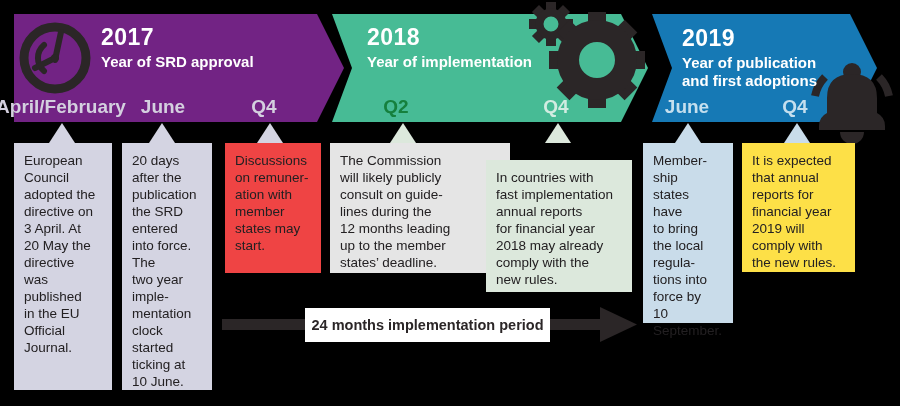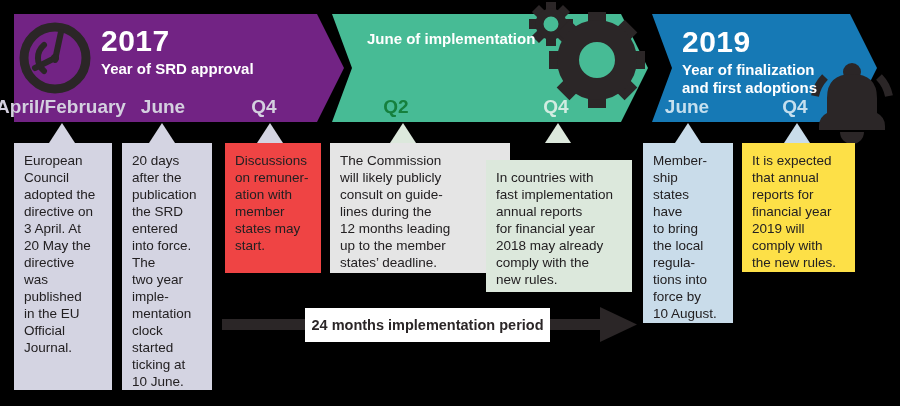--- a/index.html
+++ b/index.html
@@ -2,21 +2,21 @@
 <html><head>
 <meta charset="utf-8">
 <style>
   html,body{margin:0;padding:0;background:#000;}
   .stage{position:relative;width:900px;height:406px;background:#000;overflow:hidden;
          font-family:"Liberation Sans",sans-serif;}
   .art{position:absolute;left:0;top:0;}
   .ink{fill:#2b2627;}
   .ink-stroke{stroke:#2b2627;fill:none;}
   .ytitle{position:absolute;color:#ffffff;}
-  .ytitle .yr{font-size:30px;font-weight:bold;line-height:1;letter-spacing:0.5px;}
+  .ytitle .yr{font-size:23px;font-weight:bold;line-height:1;letter-spacing:0.5px;}
   .ytitle .sub{font-size:15px;font-weight:bold;line-height:1.18;margin-top:4px;white-space:pre-line;}
   .milestone{position:absolute;top:96px;transform:translateX(-50%);
              font-size:19px;font-weight:bold;white-space:nowrap;}
   .box{position:absolute;box-sizing:border-box;padding:9px 10px;
        font-size:13.5px;line-height:17px;color:#232022;white-space:pre-line;}
   .arrow-label{position:absolute;left:305px;top:308px;width:245px;height:34px;
                background:#ffffff;display:flex;align-items:center;justify-content:center;
                font-size:14.5px;font-weight:bold;color:#2b2627;white-space:nowrap;}
 </style>
 </head>
@@ -84,25 +84,26 @@
       <path class="ink-stroke" d="M-27,-27 A38,38 0 0 0 -37,-8" stroke-width="8"></path>
       <path class="ink-stroke" d="M27,-27 A38,38 0 0 1 37,-8" stroke-width="8"></path>
     </g>
   </svg>
 
   <div class="ytitle" style="left:101px;top:26px;">
     <div class="yr">2017</div>
     <div class="sub">Year of SRD approval</div>
   </div>
   <div class="ytitle" style="left:367px;top:26px;">
-    <div class="sub">June of implementation</div>
+    <div class="yr">2018</div>
+    <div class="sub">Year of implementation</div>
   </div>
   <div class="ytitle" style="left:682px;top:27px;">
     <div class="yr">2019</div>
-    <div class="sub">Year of finalization
+    <div class="sub">Year of publication
 and first adoptions</div>
   </div>
 
   <span class="milestone" style="left: 61px; color: rgb(212, 208, 223);">April/February</span>
   <span class="milestone" style="left: 163px; color: rgb(212, 208, 223);">June</span>
   <span class="milestone" style="left: 264px; color: rgb(212, 208, 223);">Q4</span>
   <span class="milestone" style="left: 396px; color: #15803d;">Q2</span>
   <span class="milestone" style="left: 556px; color: rgb(210, 236, 225);">Q4</span>
   <span class="milestone" style="left: 687px; color: rgb(197, 223, 238);">June</span>
   <span class="milestone" style="left: 795px; color: rgb(197, 223, 238);">Q4</span>
@@ -155,21 +156,21 @@
 new rules.</div>
   <div class="box" style="left: 643px; top: 143px; width: 90px; height: 180px; background: rgb(201, 220, 234);">Member-
 ship
 states
 have
 to bring
 the local
 regula-
 tions into
 force by
-10 August.</div>
+10 September.</div>
   <div class="box" style="left: 742px; top: 143px; width: 113px; height: 129px; background: #fde047;">It is expected
 that annual
 reports for
 financial year
 2019 will
 comply with
 the new rules.</div>
 
   <div class="arrow-label">24 months implementation period</div>
 

